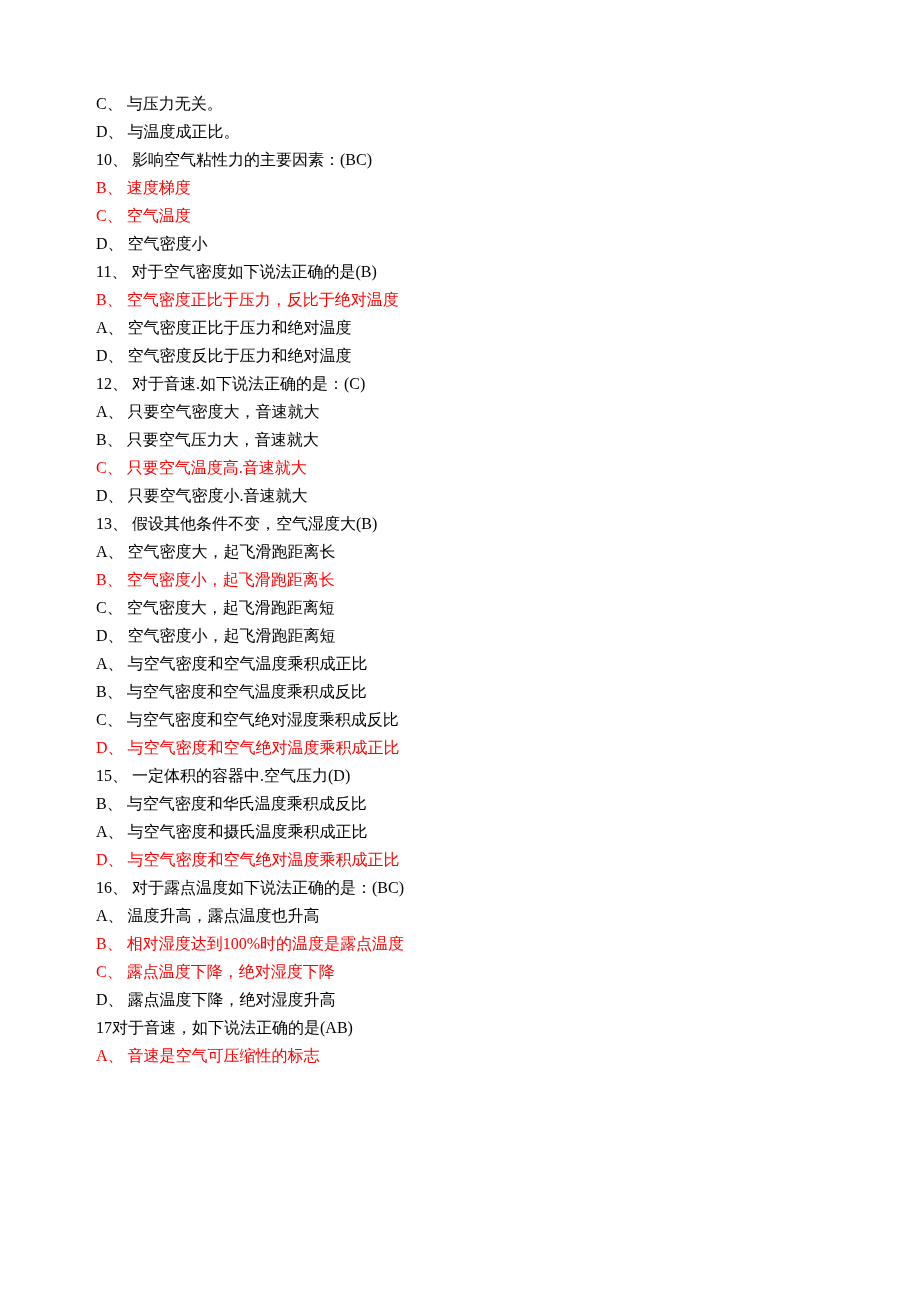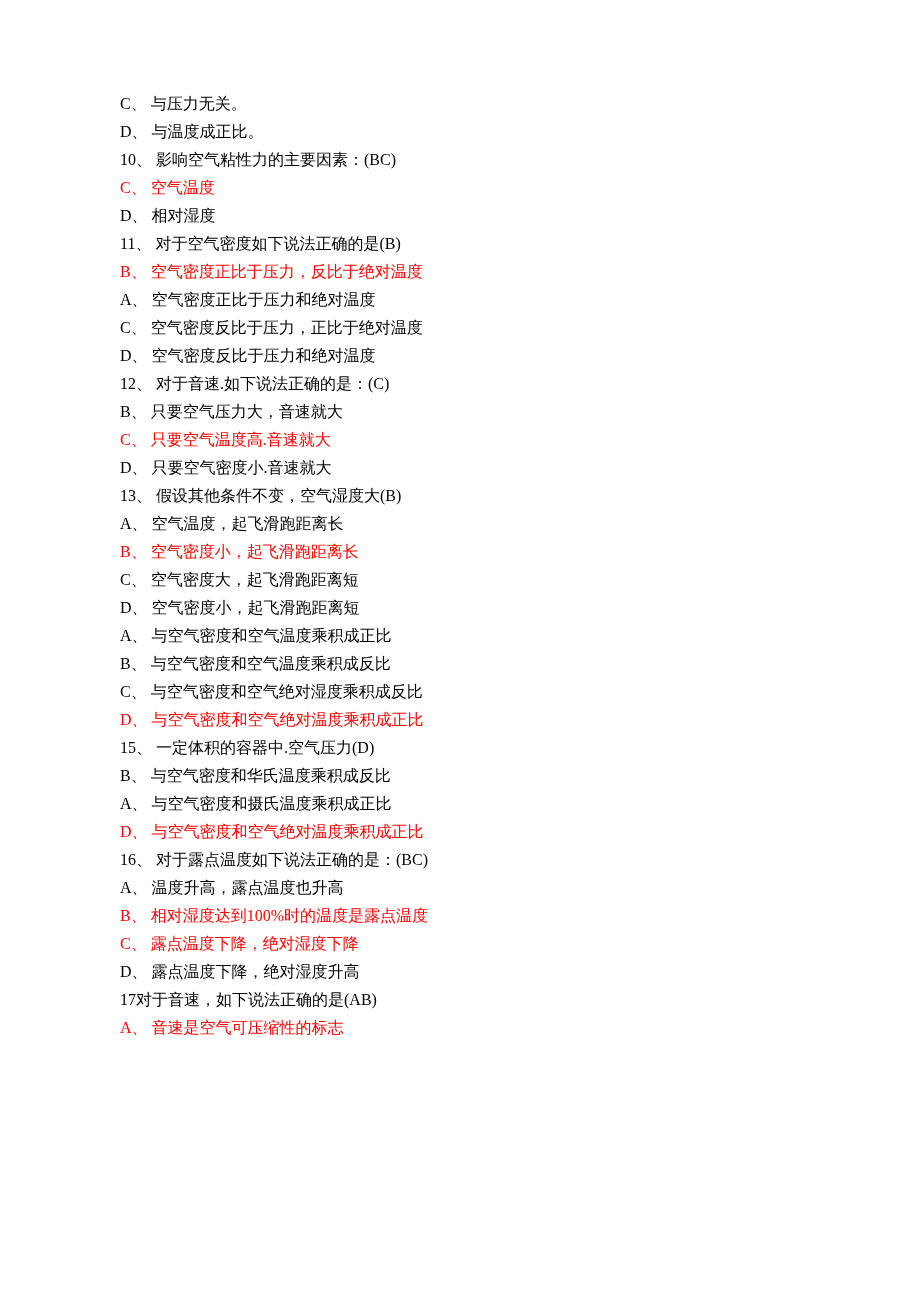--- a/index.html
+++ b/index.html
@@ -8,49 +8,50 @@
     background: #ffffff;
     font-family: "SimSun", "宋体", serif;
     font-size: 16px;
     line-height: 1.75;
     color: #000000;
   }
   .page {
     width: 920px;
     min-height: 1302px;
     box-sizing: border-box;
-    padding: 90px 120px 90px 120px;
+    padding: 90px 120px 90px 96px;
   }
   .line {
     white-space: nowrap;
   }
   .red {
     color: #ff0000;
   }
 </style>
 </head>
 <body>
 
 <div class="page" id="page">
     <div class="line">C、 与压力无关。</div>
     <div class="line">D、 与温度成正比。</div>
     <div class="line">10、 影响空气粘性力的主要因素：(BC)</div>
+    <div class="line red">B、 速度梯度</div>
     <div class="line red">C、 空气温度</div>
-    <div class="line">D、 相对湿度</div>
+    <div class="line">D、 空气密度小</div>
     <div class="line">11、 对于空气密度如下说法正确的是(B)</div>
     <div class="line red">B、 空气密度正比于压力，反比于绝对温度</div>
     <div class="line">A、 空气密度正比于压力和绝对温度</div>
-    <div class="line">C、 空气密度反比于压力，正比于绝对温度</div>
     <div class="line">D、 空气密度反比于压力和绝对温度</div>
     <div class="line">12、 对于音速.如下说法正确的是：(C)</div>
+    <div class="line">A、 只要空气密度大，音速就大</div>
     <div class="line">B、 只要空气压力大，音速就大</div>
     <div class="line red">C、 只要空气温度高.音速就大</div>
     <div class="line">D、 只要空气密度小.音速就大</div>
     <div class="line">13、 假设其他条件不变，空气湿度大(B)</div>
-    <div class="line">A、 空气温度，起飞滑跑距离长</div>
+    <div class="line">A、 空气密度大，起飞滑跑距离长</div>
     <div class="line red">B、 空气密度小，起飞滑跑距离长</div>
     <div class="line">C、 空气密度大，起飞滑跑距离短</div>
     <div class="line">D、 空气密度小，起飞滑跑距离短</div>
     <div class="line">A、 与空气密度和空气温度乘积成正比</div>
     <div class="line">B、 与空气密度和空气温度乘积成反比</div>
     <div class="line">C、 与空气密度和空气绝对湿度乘积成反比</div>
     <div class="line red">D、 与空气密度和空气绝对温度乘积成正比</div>
     <div class="line">15、 一定体积的容器中.空气压力(D)</div>
     <div class="line">B、 与空气密度和华氏温度乘积成反比</div>
     <div class="line">A、 与空气密度和摄氏温度乘积成正比</div>

